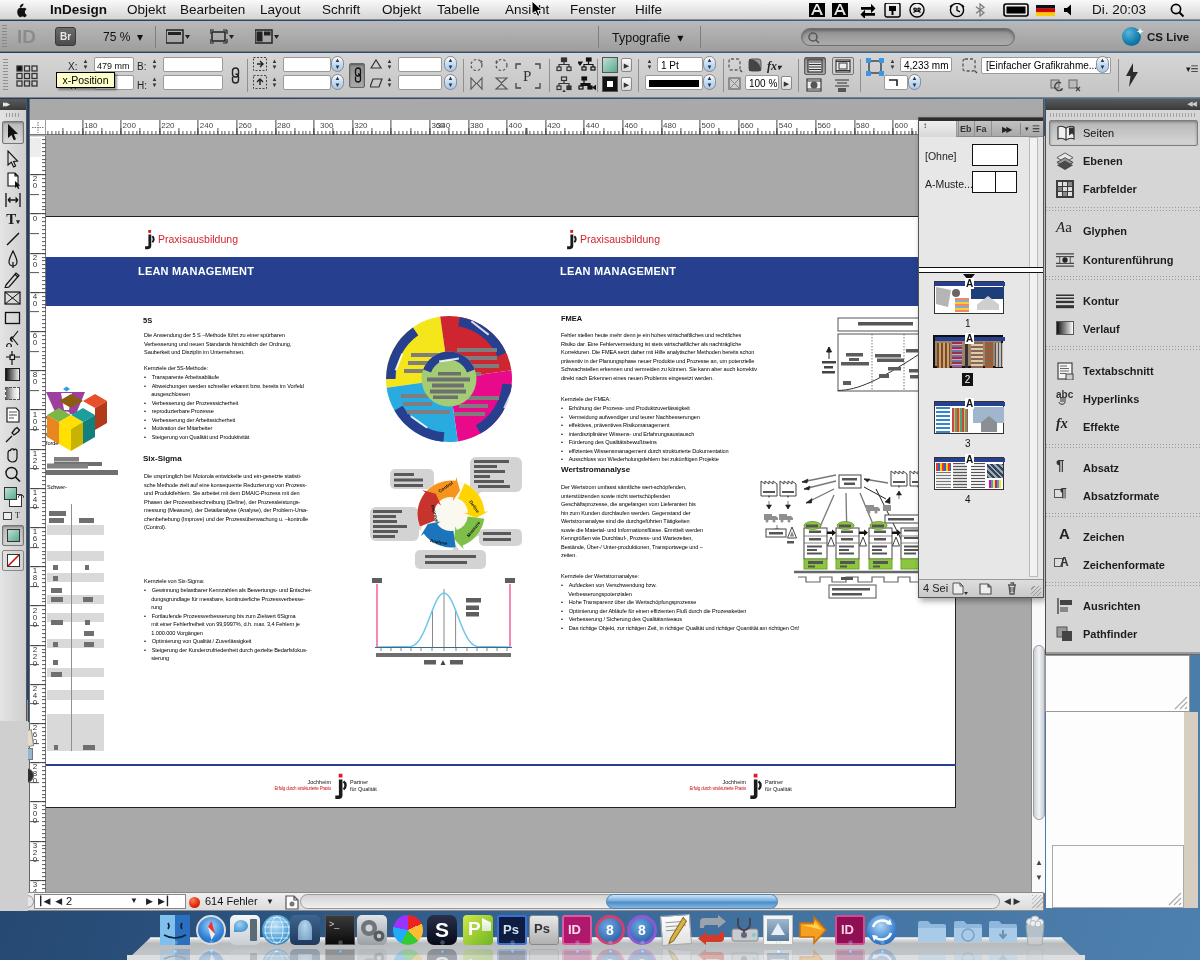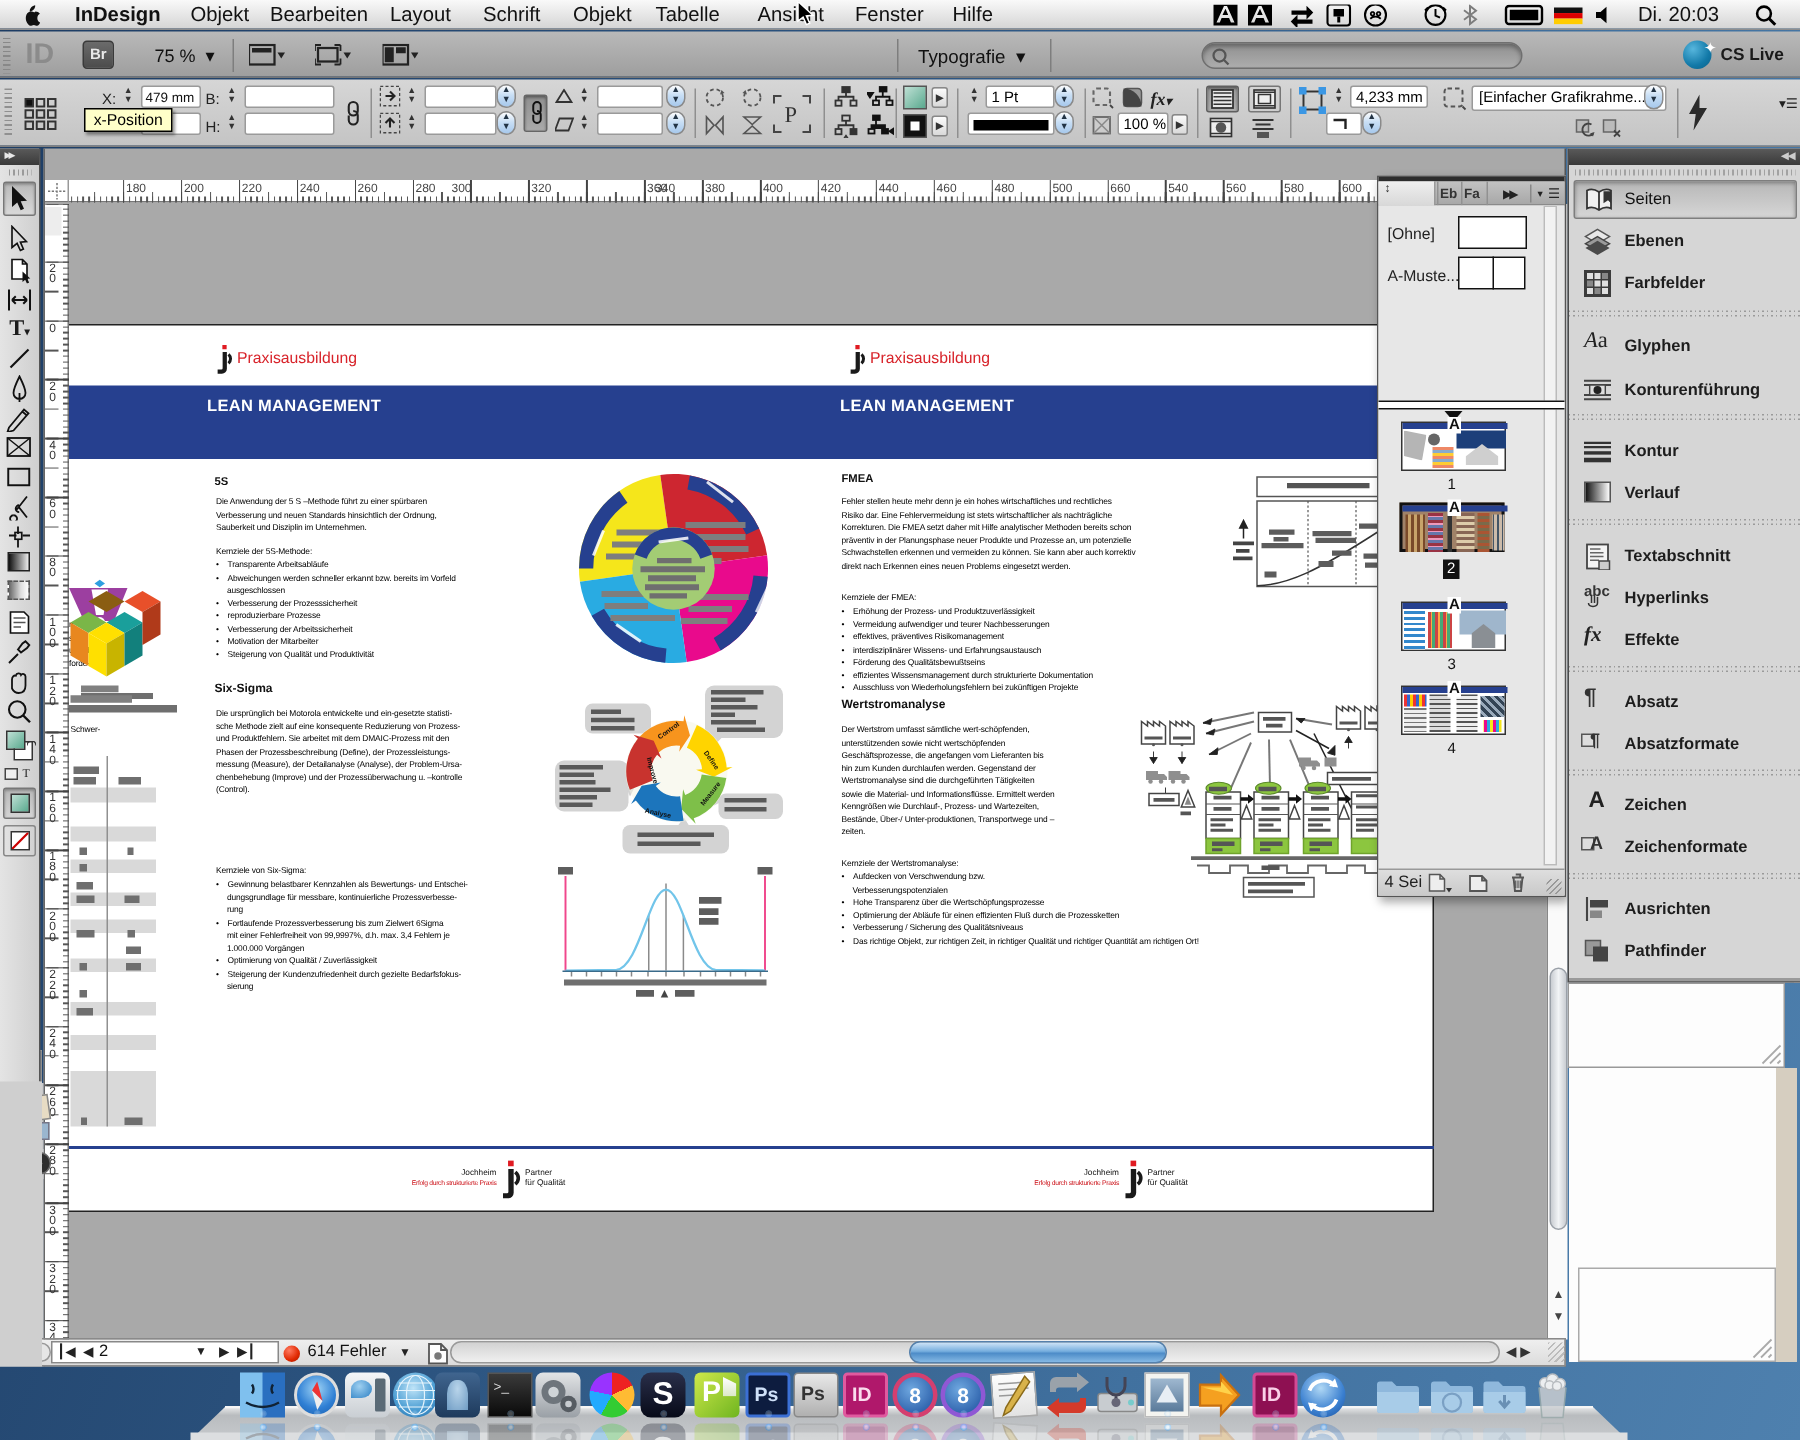--- a/index.html
+++ b/index.html
@@ -716,21 +716,21 @@
   <div id="rulerH" class="abs">
     <div class="abs" style="left:0;top:11px;width:100%;height:4px;background:repeating-linear-gradient(90deg,#555 0 1px,transparent 1px 3.86px);background-position:-2.6px 0;"></div>
     <div class="abs" style="left:0;top:8px;width:100%;height:7px;background:repeating-linear-gradient(90deg,#555 0 1px,transparent 1px 19.3px);background-position:-2.6px 0;"></div>
     <div class="abs" style="left:0;top:0px;width:100%;height:15px;background:repeating-linear-gradient(90deg,#444 0 1px,transparent 1px 38.6px);background-position:-2.6px 0;"></div>
     <span class="rnum" style="left:38px;">180</span>
       <span class="rnum" style="left:76.6px;">200</span>
       <span class="rnum" style="left:115.2px;">220</span>
       <span class="rnum" style="left:153.8px;">240</span>
       <span class="rnum" style="left:192.4px;">260</span>
       <span class="rnum" style="left:231px;">280</span>
-      <span class="rnum" style="left:255px;">300</span>
+      <span class="rnum" style="left:274px;">300</span>
       <span class="rnum" style="left:308.2px;">320</span>
       <span class="rnum" style="left:346.8px;padding-left:44px;">340</span>
       <span class="rnum" style="left:385.4px;">360</span>
       <span class="rnum" style="left:424px;">380</span>
       <span class="rnum" style="left:462.6px;">400</span>
       <span class="rnum" style="left:501.2px;">420</span>
       <span class="rnum" style="left:539.8px;">440</span>
       <span class="rnum" style="left:578.4px;">460</span>
       <span class="rnum" style="left:617px;">480</span>
       <span class="rnum" style="left:655.6px;">500</span>

